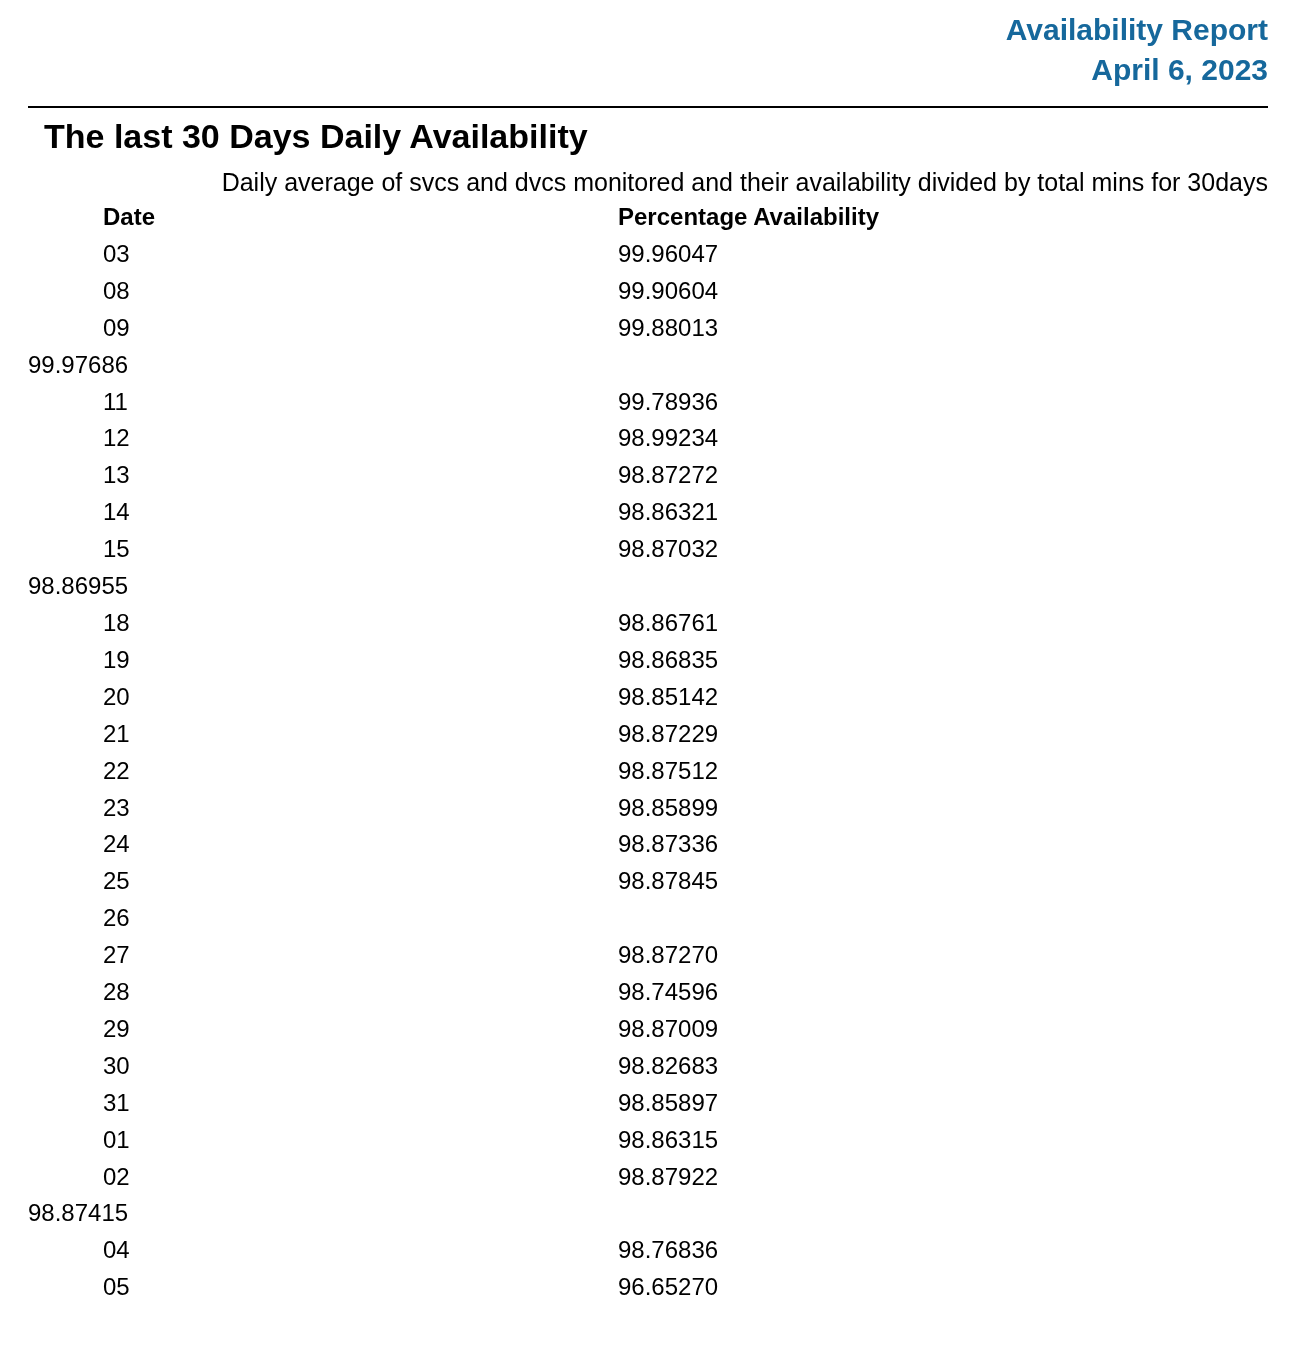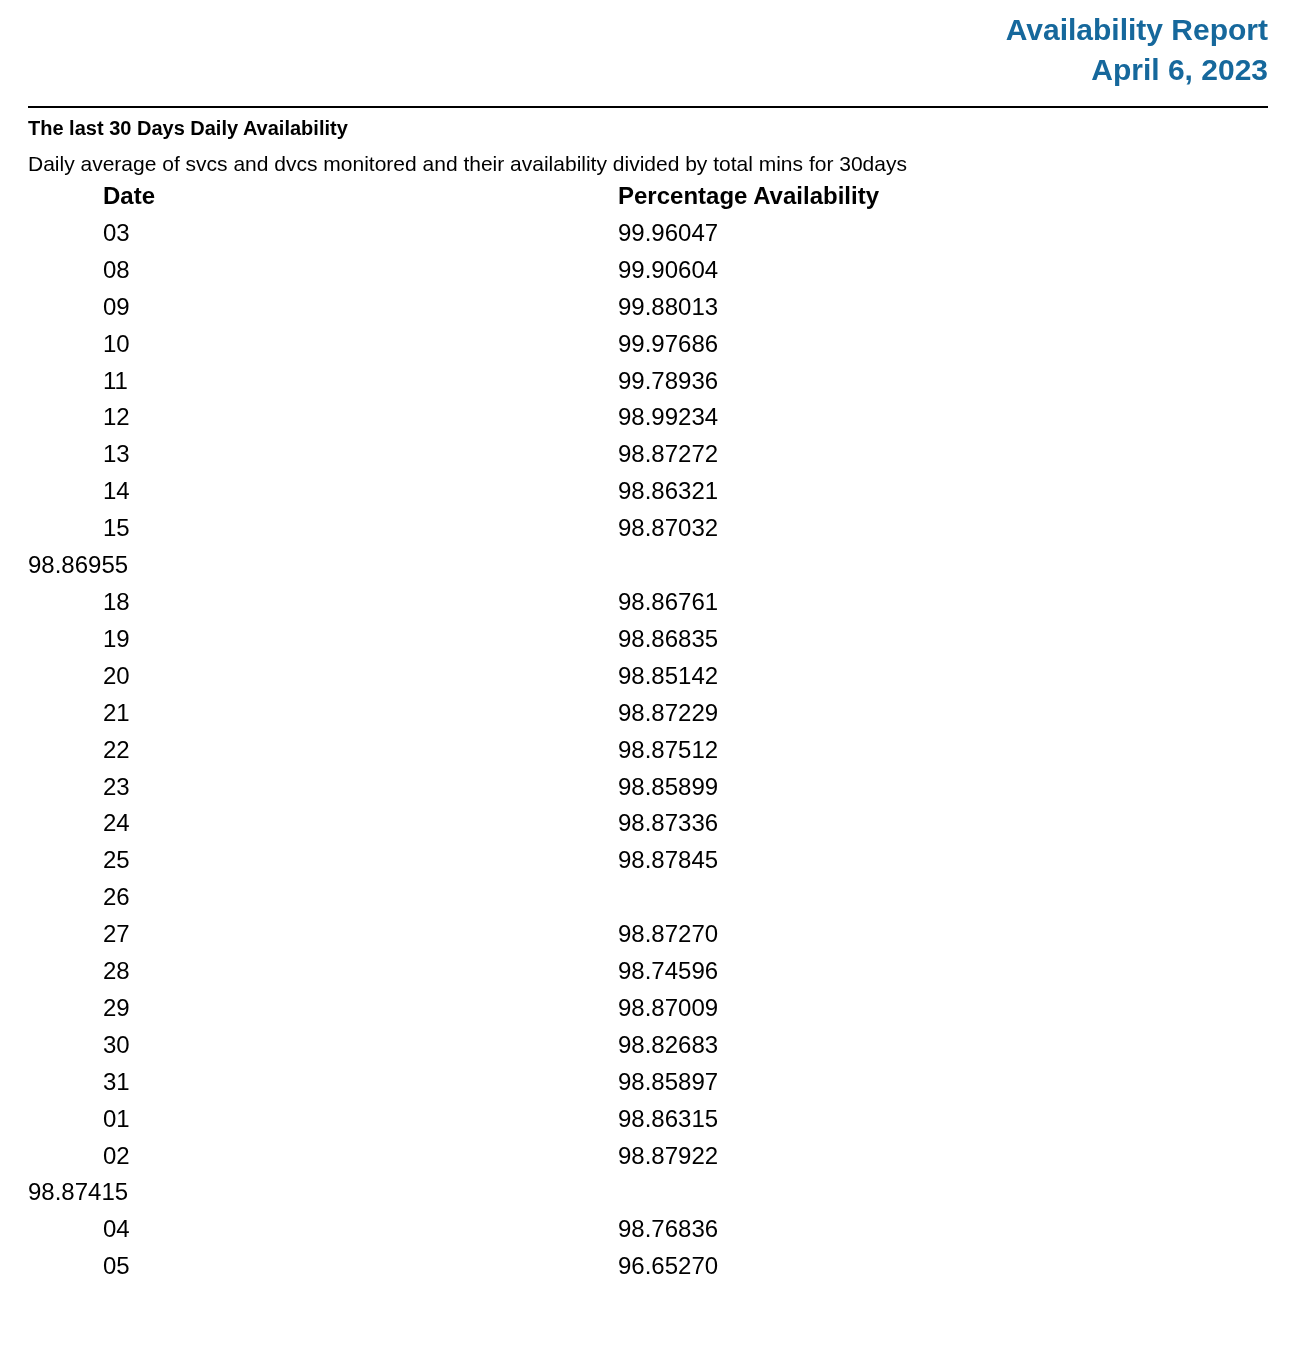--- a/index.html
+++ b/index.html
@@ -28,29 +28,30 @@
   }
   .report-header .line {
     display: block;
   }
   .rule {
     border: none;
     border-top: 2px solid #000000;
     margin: 16px 0 0 0;
   }
   .section-heading {
-    margin: 9px 0 0 0;
-    font-size: 20px;
+    margin: 9px 0 0 16px;
+    font-size: 34px;
     font-weight: bold;
     letter-spacing: 0;
   }
   .section-subtitle {
     margin: 12px 0 0 0;
-    font-size: 21px;
+    font-size: 25px;
     font-weight: normal;
+    text-align: right;
   }
   .availability-table {
     margin-top: 2px;
     font-size: 24px;
   }
   .t-row {
     display: flex;
     line-height: 36.9px;
     white-space: nowrap;
   }
@@ -98,21 +99,20 @@
     <div class="col-date">08</div>
     <div class="col-value">99.90604</div>
   </div>
 
   <div class="t-row">
     <div class="col-date">09</div>
     <div class="col-value">99.88013</div>
   </div>
 
   <div class="t-row">
-    <div class="col-date">10</div>
     <div class="col-value">99.97686</div>
   </div>
 
   <div class="t-row">
     <div class="col-date">11</div>
     <div class="col-value">99.78936</div>
   </div>
 
   <div class="t-row">
     <div class="col-date">12</div>

